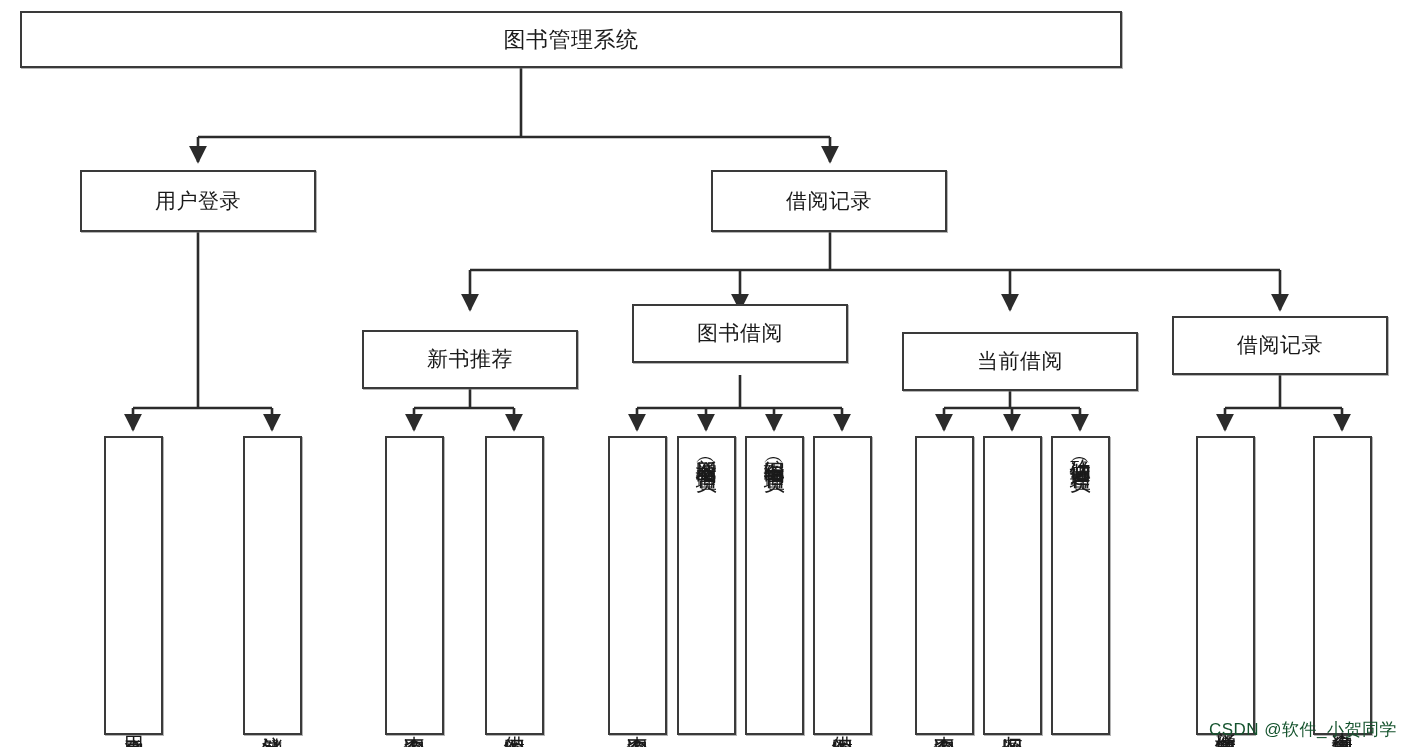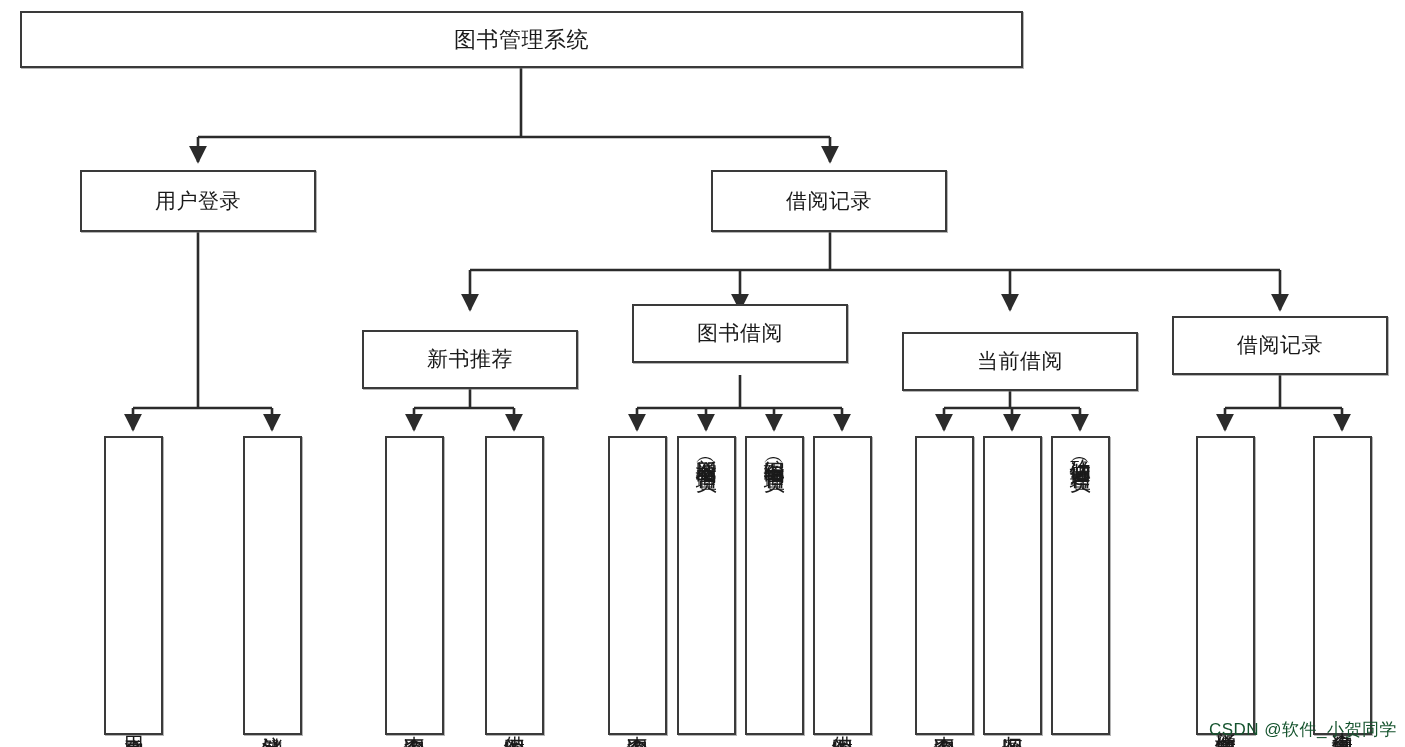--- a/index.html
+++ b/index.html
@@ -110,21 +110,21 @@
       <path d="M 1012 408 L 1012 430" marker-end="url(#arrow)"></path>
       <path d="M 1080 408 L 1080 430" marker-end="url(#arrow)"></path>
 
       <path d="M 1280 375 L 1280 408"></path>
       <path d="M 1225 408 L 1342 408"></path>
       <path d="M 1225 408 L 1225 430" marker-end="url(#arrow)"></path>
       <path d="M 1342 408 L 1342 430" marker-end="url(#arrow)"></path>
     </g>
   </svg>
 
-  <div class="node root" style="left:20px;top:11px;width:1003px;height:57px;">
+  <div class="node root" style="left:20px;top:11px;width:1102px;height:57px;">
     <span class="lbl">图书管理系统</span>
   </div>
 
   <div class="node tier2" style="left:80px;top:170px;width:236px;height:62px;">
     <span class="lbl">用户登录</span>
   </div>
   <div class="node tier2" style="left:711px;top:170px;width:236px;height:62px;">
     <span class="lbl">借阅记录</span>
   </div>
 

